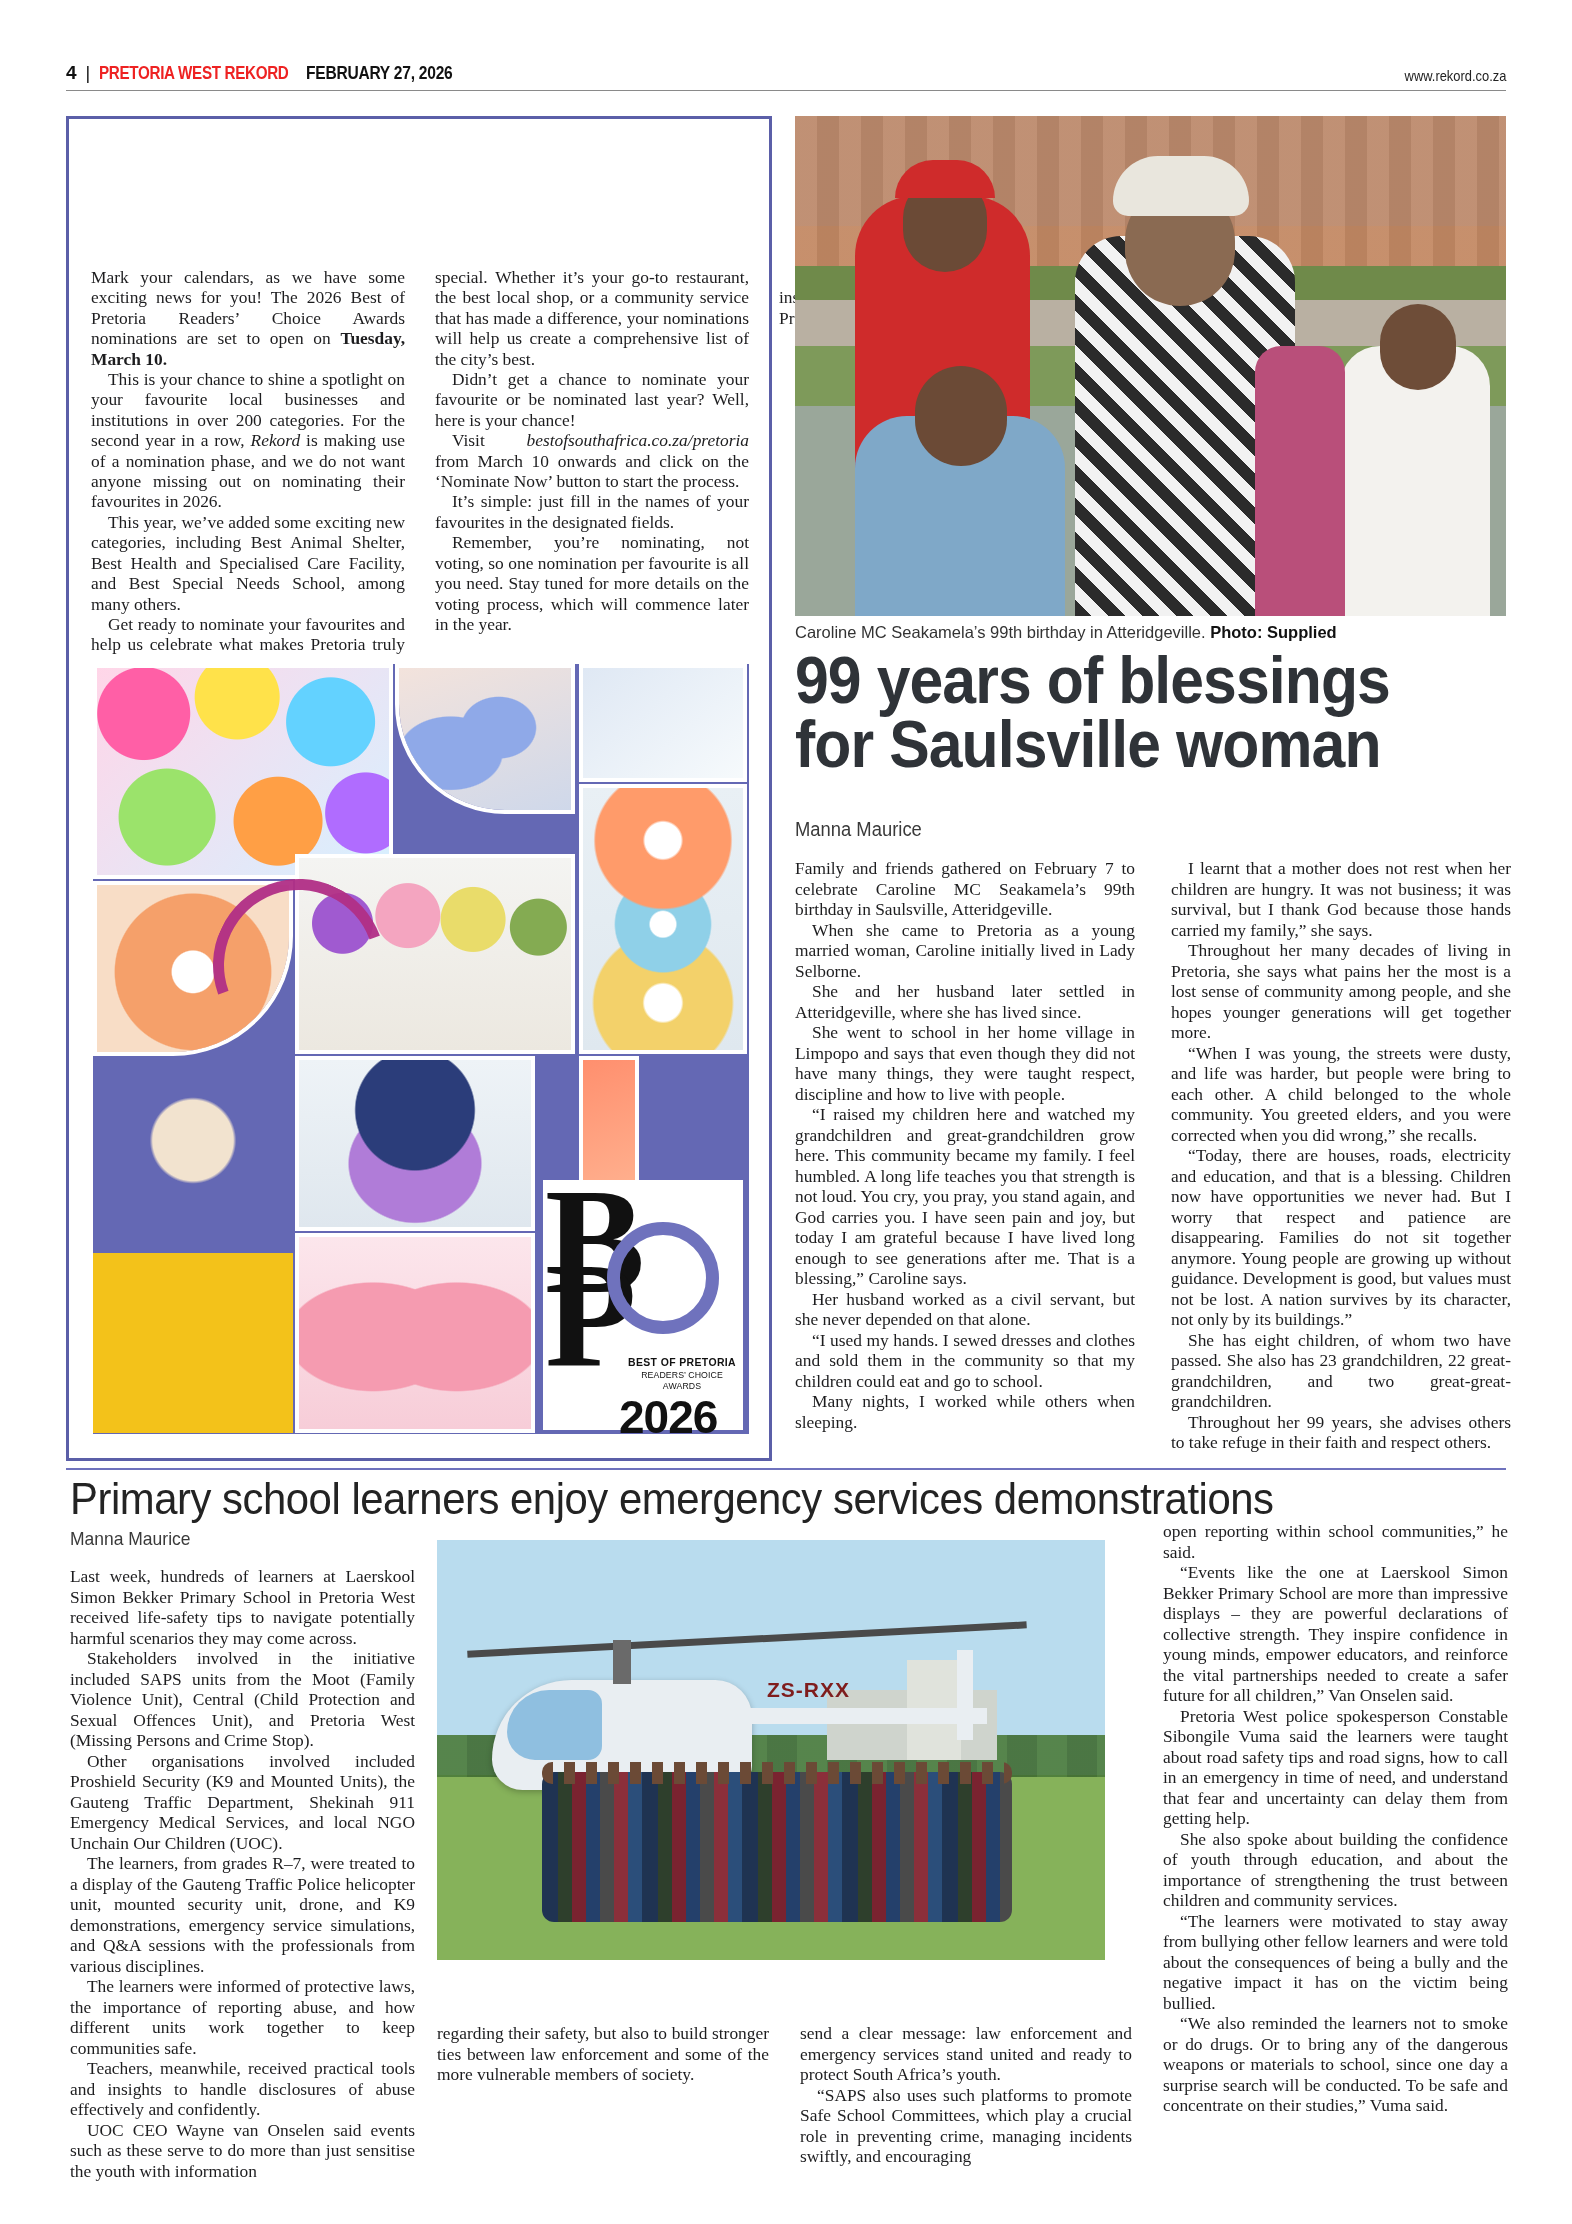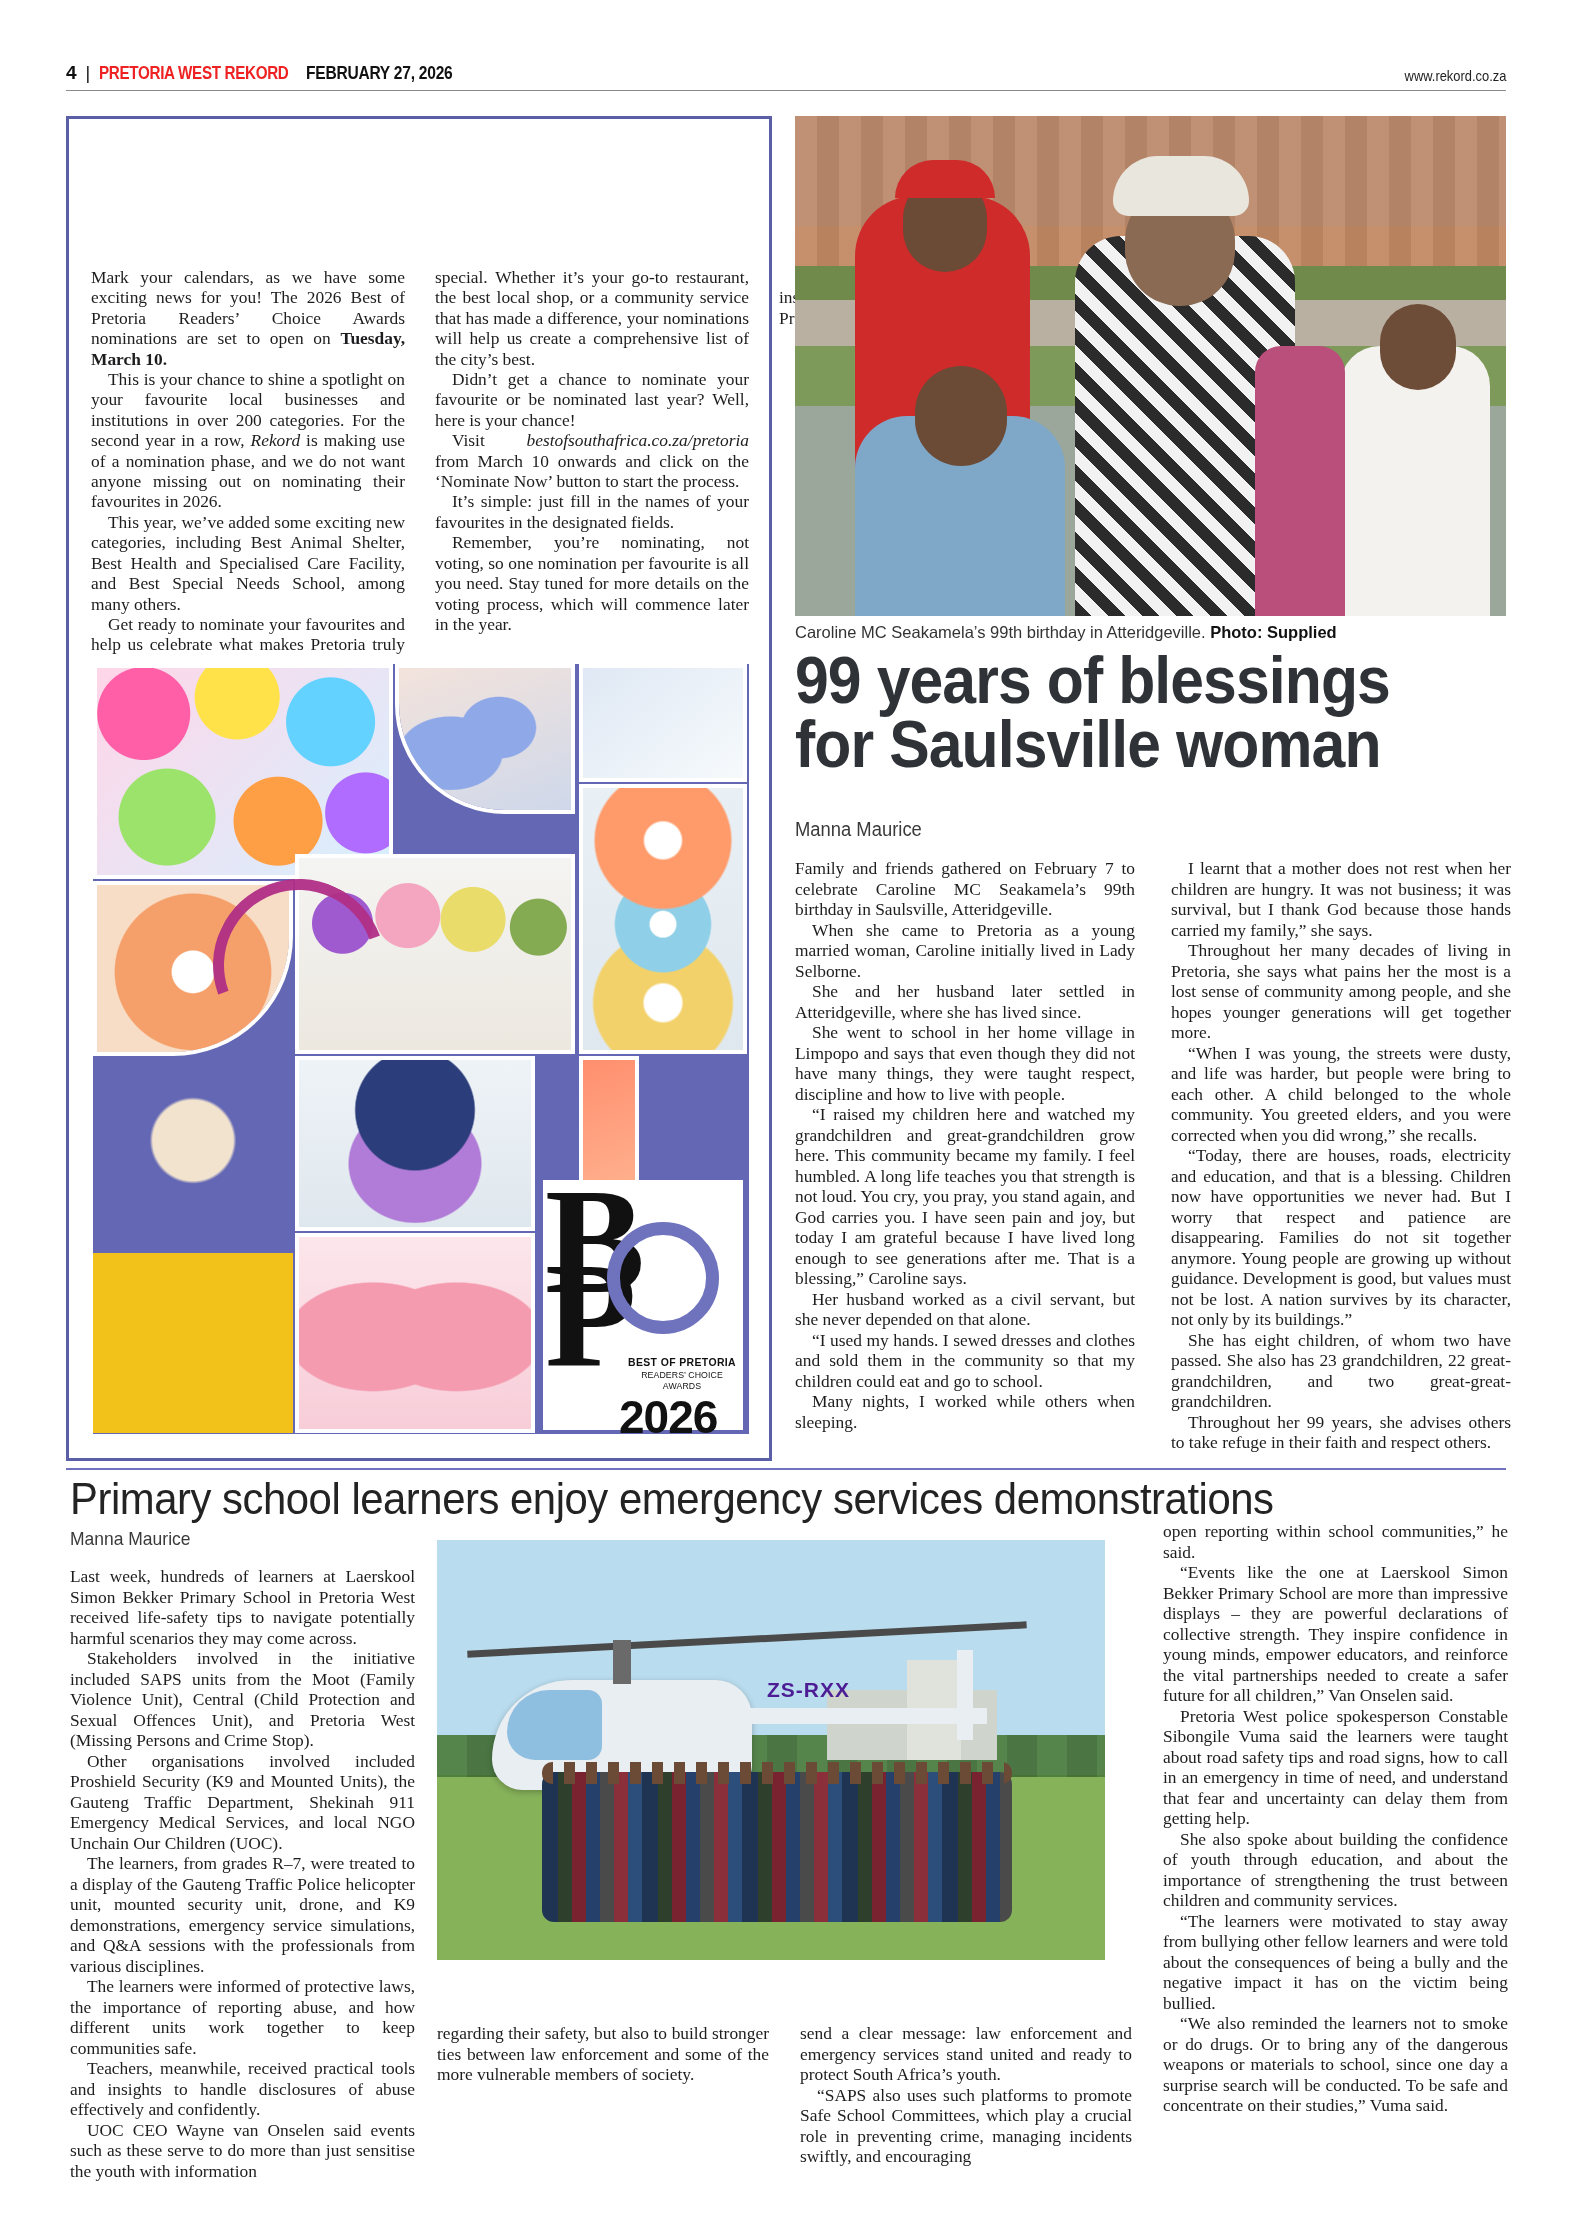--- a/index.html
+++ b/index.html
@@ -347,21 +347,21 @@
 
     <div style="position:absolute;left:55px;top:140px;width:260px;height:110px;background:#e9eef2;border-radius:130px 60px 40px 50px;box-shadow:0 2px 6px rgba(0,0,0,.25);"></div>
     <div style="position:absolute;left:70px;top:150px;width:95px;height:70px;background:#8fbfe0;border-radius:60px 20px 20px 40px;"></div>
 
     <div style="position:absolute;left:300px;top:168px;width:250px;height:16px;background:#e9eef2;"></div>
     <div style="position:absolute;left:520px;top:110px;width:16px;height:90px;background:#e9eef2;"></div>
 
     <div style="position:absolute;left:30px;top:96px;width:560px;height:7px;background:#4a4a4a;transform:rotate(-3deg);"></div>
     <div style="position:absolute;left:176px;top:100px;width:18px;height:44px;background:#6a6a6a;"></div>
 
-    <div style="position:absolute;left:330px;top:138px;font-family:'Liberation Sans',sans-serif;font-weight:bold;font-size:21px;color:#4c1d95;letter-spacing:1px;text-align:right;">ZS-RXX</div>
+    <div style="position:absolute;left:330px;top:138px;font-family:'Liberation Sans',sans-serif;font-weight:bold;font-size:21px;color:#7f1d1d;letter-spacing:1px;text-align:right;">ZS-RXX</div>
 
     <div style="position:absolute;left:105px;top:232px;width:470px;height:150px;background:
          repeating-linear-gradient(90deg,
            #1f3352 0 16px,#2e3f2c 16px 30px,#7a2330 30px 44px,#24406b 44px 58px,
            #4a4a4a 58px 72px,#8b2f3a 72px 86px,#2b4e7a 86px 100px);border-radius:12px;"></div>
     <div style="position:absolute;left:105px;top:222px;width:470px;height:22px;background:
       repeating-linear-gradient(90deg,#6b4a36 0 11px,transparent 11px 22px);border-radius:10px;"></div>
   </div>
 
 

